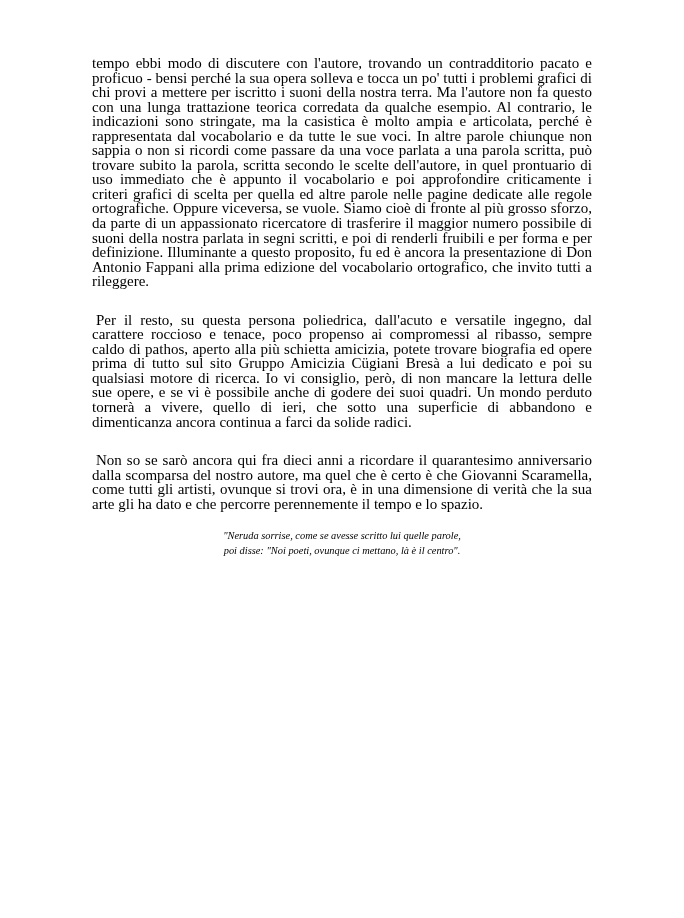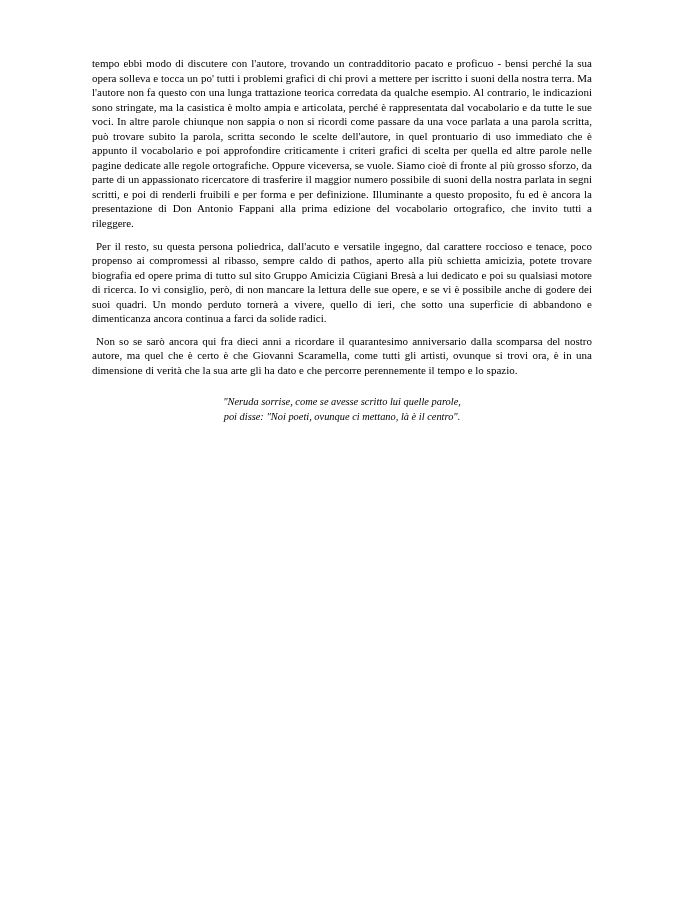--- a/index.html
+++ b/index.html
@@ -18,28 +18,28 @@
     width: 684px;
     height: 918px;
     box-sizing: border-box;
     padding: 56px 92px 0 92px;
   }
   .doc-body {
     width: 500px;
   }
   p.para {
     margin: 0 0 0 0;
-    font-size: 11px;
+    font-size: 15px;
     line-height: 14.55px;
     text-align: justify;
     text-justify: inter-word;
     hyphens: none;
   }
   p.para + p.para {
-    margin-top: 8px;
+    margin-top: 24px;
   }
   p.indent {
     text-indent: 4px;
   }
   .quote-block {
     margin-top: 18px;
     text-align: center;
     font-style: italic;
     font-size: 10.4px;
     line-height: 14.55px;

